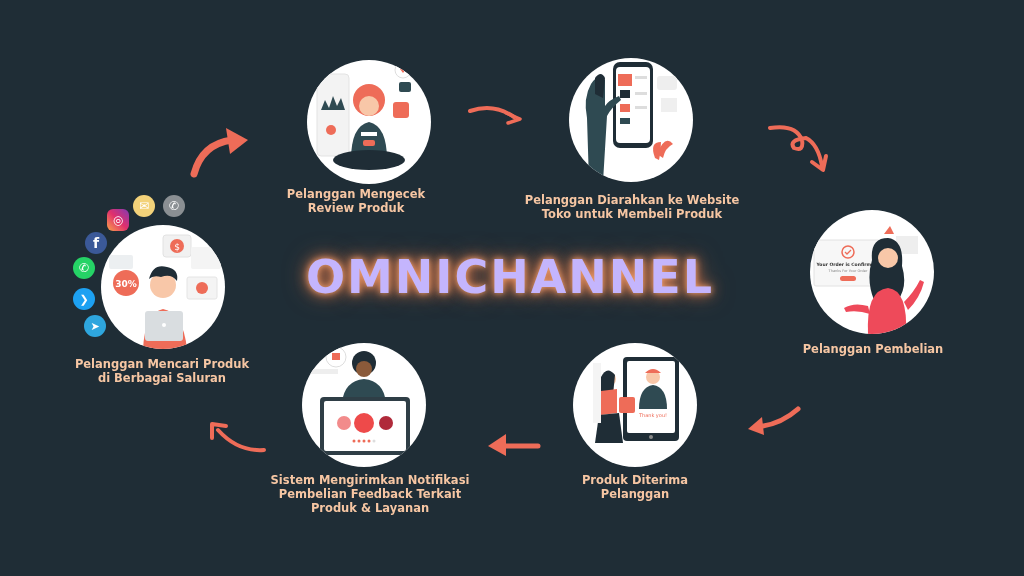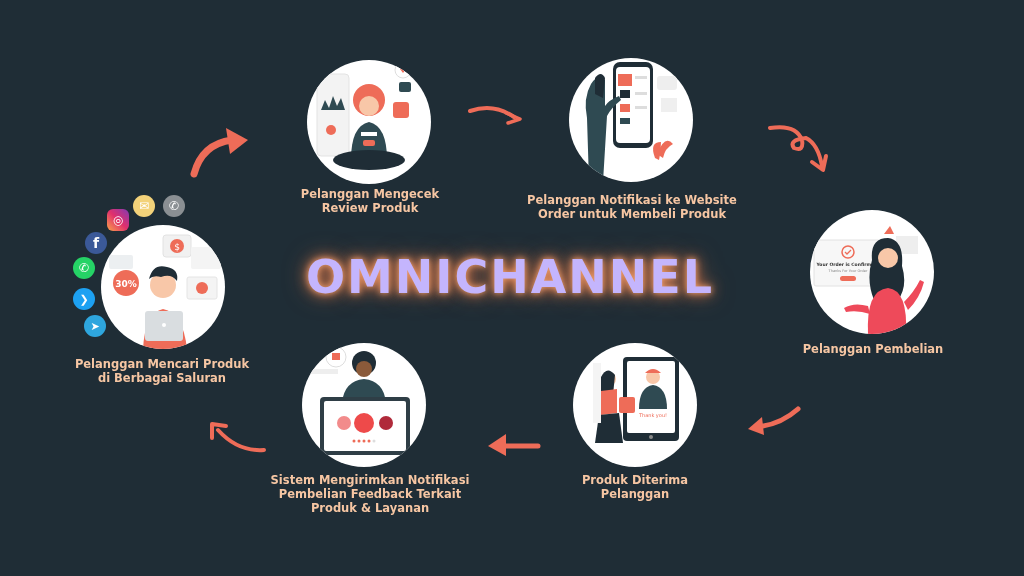--- a/index.html
+++ b/index.html
@@ -106,21 +106,21 @@
         <rect x="86" y="42" width="16" height="16" rx="3" fill="#ee6c58"></rect>
         <rect x="92" y="22" width="12" height="10" rx="2" fill="#2f4a52"></rect>
         <circle cx="62" cy="40" r="16" fill="#ee6c58"></circle>
         <circle cx="62" cy="46" r="10" fill="#f8c7a8"></circle>
         <path d="M44 100 Q44 66 62 62 Q80 66 80 100 Z" fill="#2f4a52"></path>
         <rect x="54" y="72" width="16" height="4" fill="#fff"></rect>
         <rect x="56" y="80" width="12" height="6" rx="2" fill="#ee6c58"></rect>
         <ellipse cx="62" cy="100" rx="36" ry="10" fill="#1f2d36"></ellipse>
       </svg>
     </div>
-    <div class="label" style="left:270px; top:187px; width:200px;">
+    <div class="label" style="left:256px; top:187px; width:200px;">
       <span>Pelanggan Mengecek</span>
       <span>Review Produk</span>
     </div>
   </div>
 
   <div class="node">
     <div class="circle" style="left:569px; top:58px; width:124px; height:124px;">
       <svg width="124" height="124" viewBox="0 0 124 124">
         <rect x="88" y="18" width="20" height="14" rx="3" fill="#eeeeee"></rect>
         <rect x="92" y="40" width="16" height="14" fill="#efefef"></rect>
@@ -133,22 +133,22 @@
         <rect x="66" y="18" width="12" height="3" fill="#ddd"></rect>
         <rect x="66" y="34" width="12" height="3" fill="#ddd"></rect>
         <rect x="66" y="48" width="12" height="3" fill="#ddd"></rect>
         <path d="M22 26 Q30 14 36 22 L36 48 Q40 42 50 38 L52 42 Q42 50 38 58 L34 124 L20 124 L18 60 Q14 40 22 26 Z" fill="#2f4a52"></path>
         <path d="M26 20 Q32 12 36 20 L34 40 L26 36 Z" fill="#1f2d36"></path>
         <path d="M88 96 Q96 76 104 86 Q96 90 94 100 Z" fill="#ee6c58"></path>
         <path d="M86 100 Q80 84 92 84 Q92 94 90 102 Z" fill="#ee6c58"></path>
       </svg>
     </div>
     <div class="label" style="left:516px; top:193px; width:232px;">
-      <span>Pelanggan Notifikasi ke Website</span>
-      <span>Order untuk Membeli Produk</span>
+      <span>Pelanggan Diarahkan ke Website</span>
+      <span>Toko untuk Membeli Produk</span>
     </div>
   </div>
 
   <div class="node">
     <div class="circle" style="left:810px; top:210px; width:124px; height:124px;">
       <svg width="124" height="124" viewBox="0 0 124 124">
         <rect x="4" y="30" width="66" height="46" rx="2" fill="#f7f7f7" stroke="#e2e2e2"></rect>
         <circle cx="38" cy="42" r="6" fill="none" stroke="#ee6c58" stroke-width="1.5"></circle>
         <path d="M35 42 L37 44 L41 40" stroke="#ee6c58" stroke-width="1.3" fill="none"></path>
         <text x="38" y="56" text-anchor="middle" font-size="4.5" font-weight="bold" fill="#333" font-family="DejaVu Sans, sans-serif">Your Order is Confirmed!</text>

